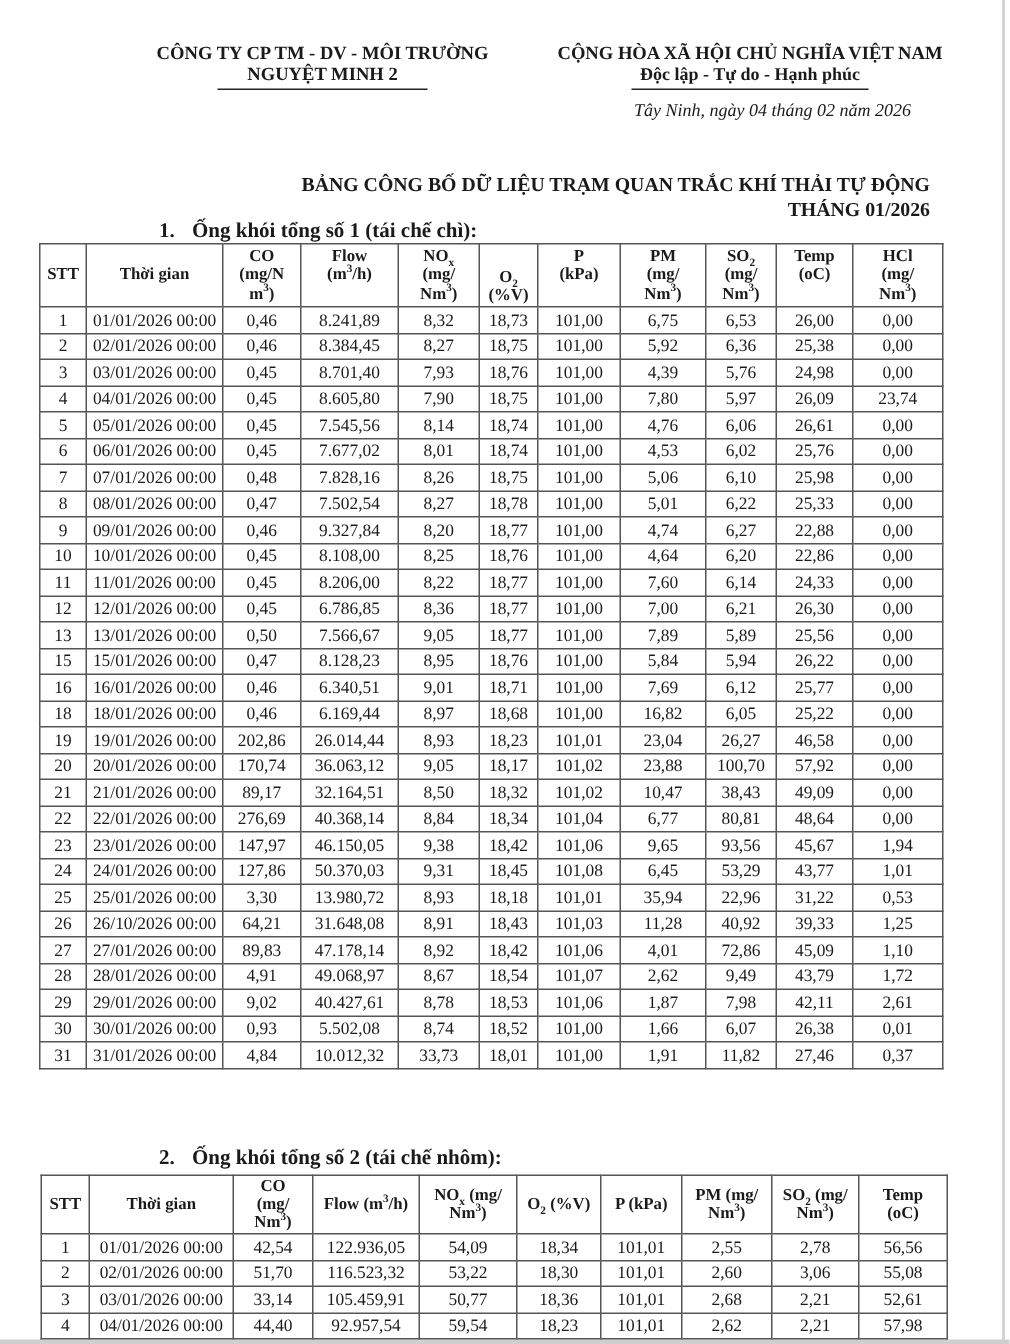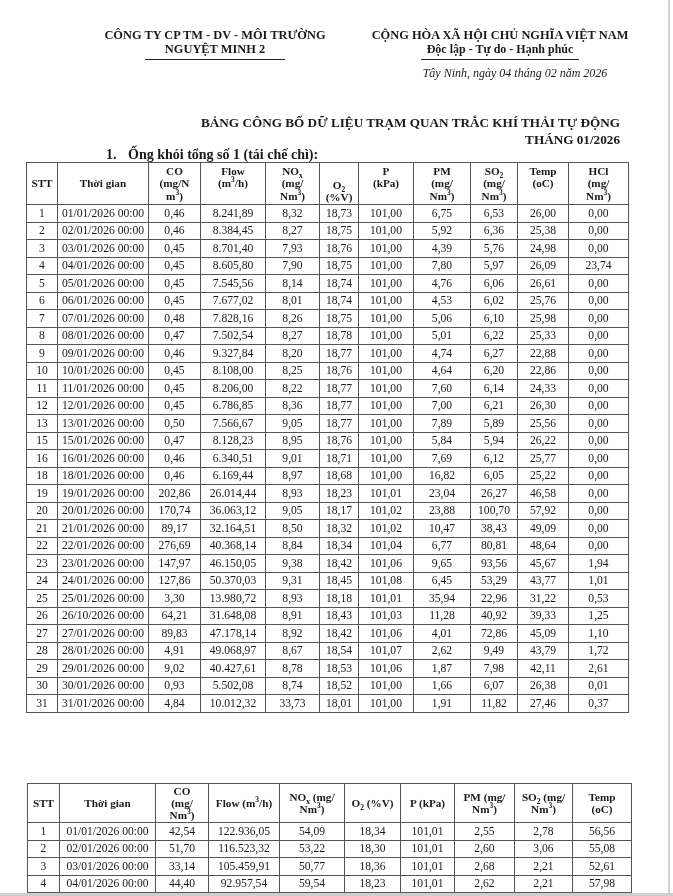--- a/index.html
+++ b/index.html
@@ -464,20 +464,23 @@
           <td>18,01</td>
           <td>101,00</td>
           <td>1,91</td>
           <td>11,82</td>
           <td>27,46</td>
           <td>0,37</td>
         </tr>
       </tbody>
   </table>
 
+  <div class="sec" style="left:106px; top:765px;">
+    <span class="num">2.</span><span>Ống khói tổng số 2 (tái chế nhôm):</span>
+  </div>
 
   <table id="t2">
     <colgroup>
       <col style="width:32px">
         <col style="width:96px">
         <col style="width:53px">
         <col style="width:71px">
         <col style="width:65px">
         <col style="width:56px">
         <col style="width:54px">

